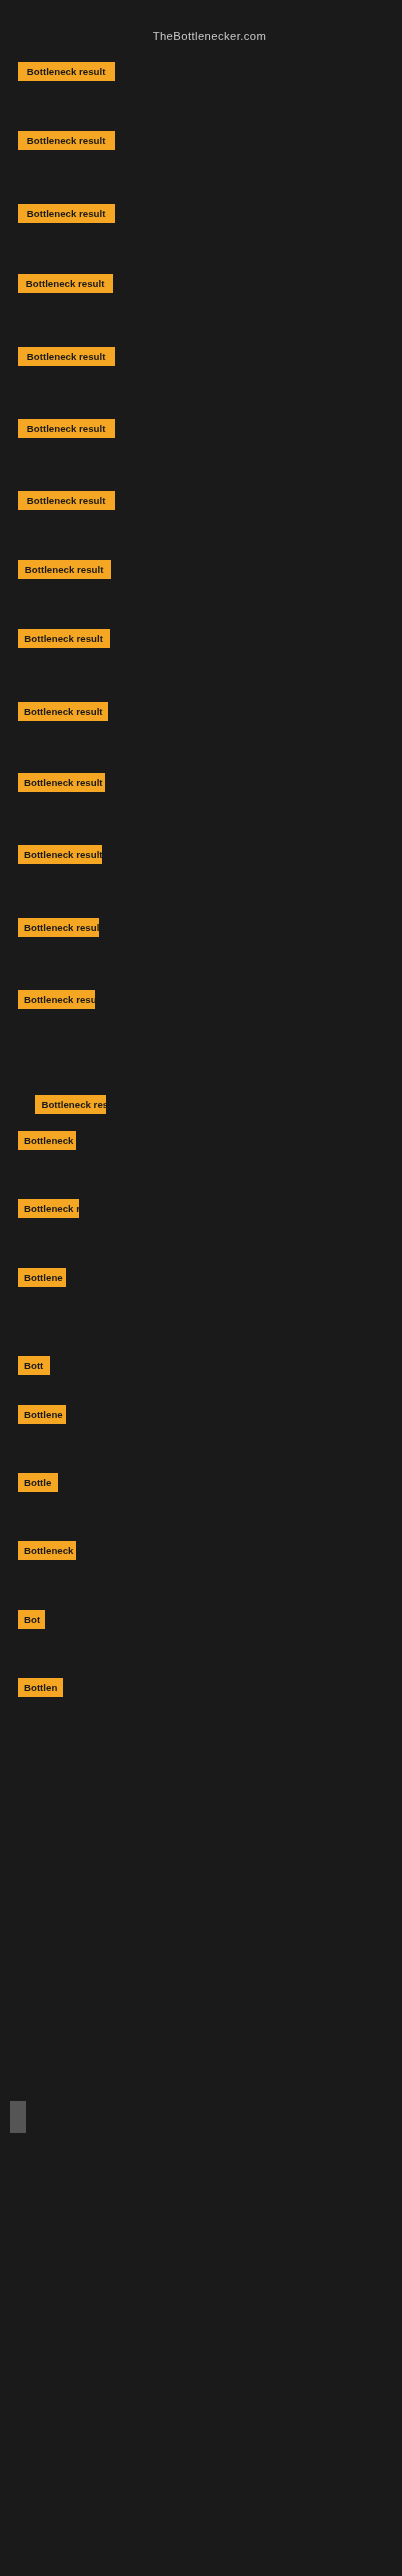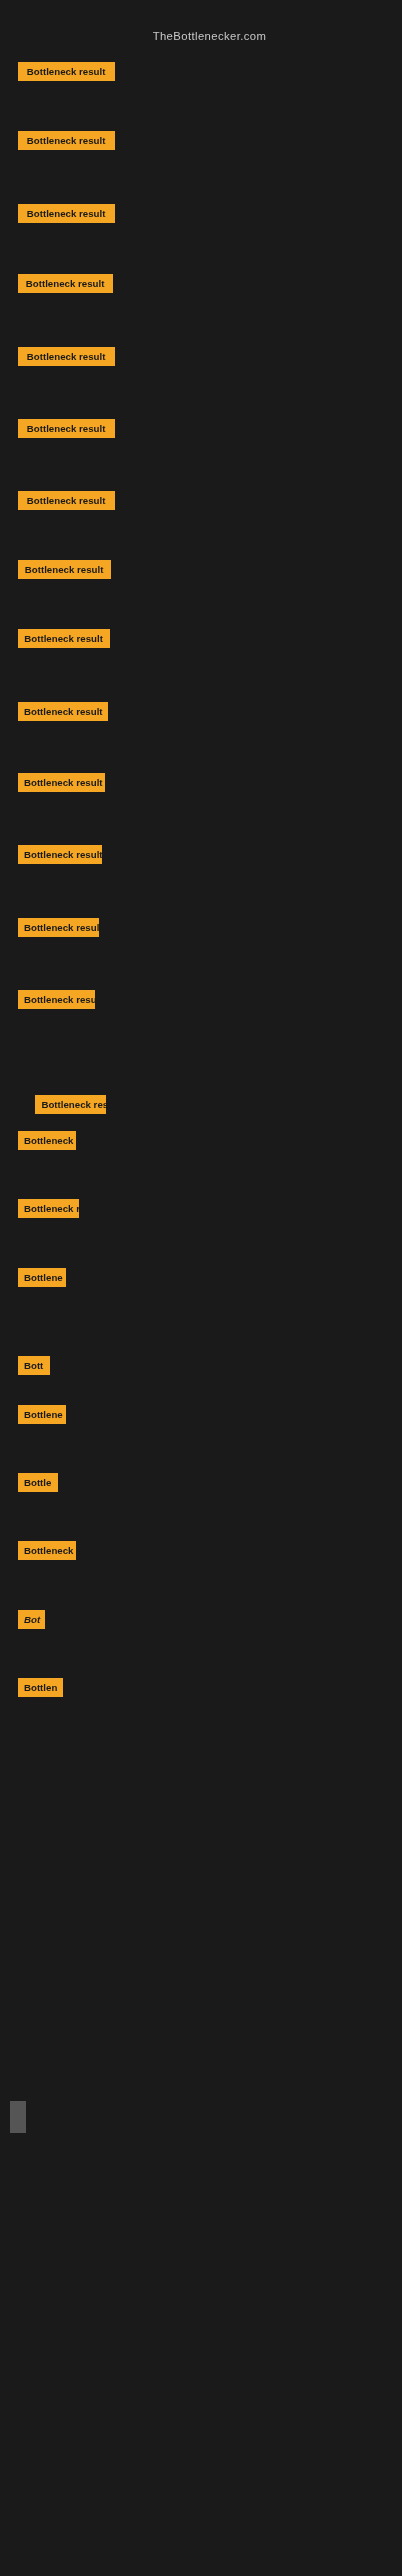--- a/index.html
+++ b/index.html
@@ -68,18 +68,18 @@
     <div style="position: absolute; top: 902px; left: 1.6px;"><div class="bottleneck-badge" style="max-width: 81px; width: 81px;">Bottleneck result</div></div>
     <div style="position: absolute; top: 974px; left: 1.6px;"><div class="bottleneck-badge" style="max-width: 77px; width: 77px;">Bottleneck result</div></div>
     <div style="position: absolute; top: 1047px; left: 19px; margin-top: 32px;"><div class="bottleneck-badge" style="max-width: 71px; width: 71px;">Bottleneck res</div></div>
     <div style="position: absolute; top: 1115px; left: 1.6px;"><div class="bottleneck-badge" style="max-width: 58px; width: 58px;">Bottleneck</div></div>
     <div style="position: absolute; top: 1183px; left: 1.6px;"><div class="bottleneck-badge" style="max-width: 61px; width: 80px;">Bottleneck r</div></div>
     <div style="position: absolute; top: 1252px; left: 1.6px;"><div class="bottleneck-badge" style="max-width: 48px; width: 48px;">Bottlene</div></div>
     <div style="position: absolute; top: 1340px; left: 1.6px;"><div class="bottleneck-badge" style="max-width: 32px; width: 32px;">Bott</div></div>
     <div style="position: absolute; top: 1389px; left: 1.6px;"><div class="bottleneck-badge" style="max-width: 48px; width: 48px;">Bottlene</div></div>
     <div style="position: absolute; top: 1457px; left: 1.6px;"><div class="bottleneck-badge" style="max-width: 40px; width: 40px;">Bottle</div></div>
     <div style="position: absolute; top: 1525px; left: 1.6px;"><div class="bottleneck-badge" style="max-width: 58px; width: 58px;">Bottleneck</div></div>
-    <div style="position: absolute; top: 1594px; left: 1.6px;"><div class="bottleneck-badge" style="max-width: 27px; width: 27px; font-style: italic;">Bot</div></div>
+    <div style="position: absolute; top: 1594px; left: 1.6px;"><div class="bottleneck-badge" style="max-width: 27px; width: 27px;">Bot</div></div>
     <div style="position: absolute; top: 1662px; left: 1.6px;"><div class="bottleneck-badge" style="max-width: 45px; width: 62px;">Bottlen</div></div>
   </div>
 
 <div class="cursor-line" id="cursor-line" style="top: 2093px;"></div>
 
 
 </body></html>

